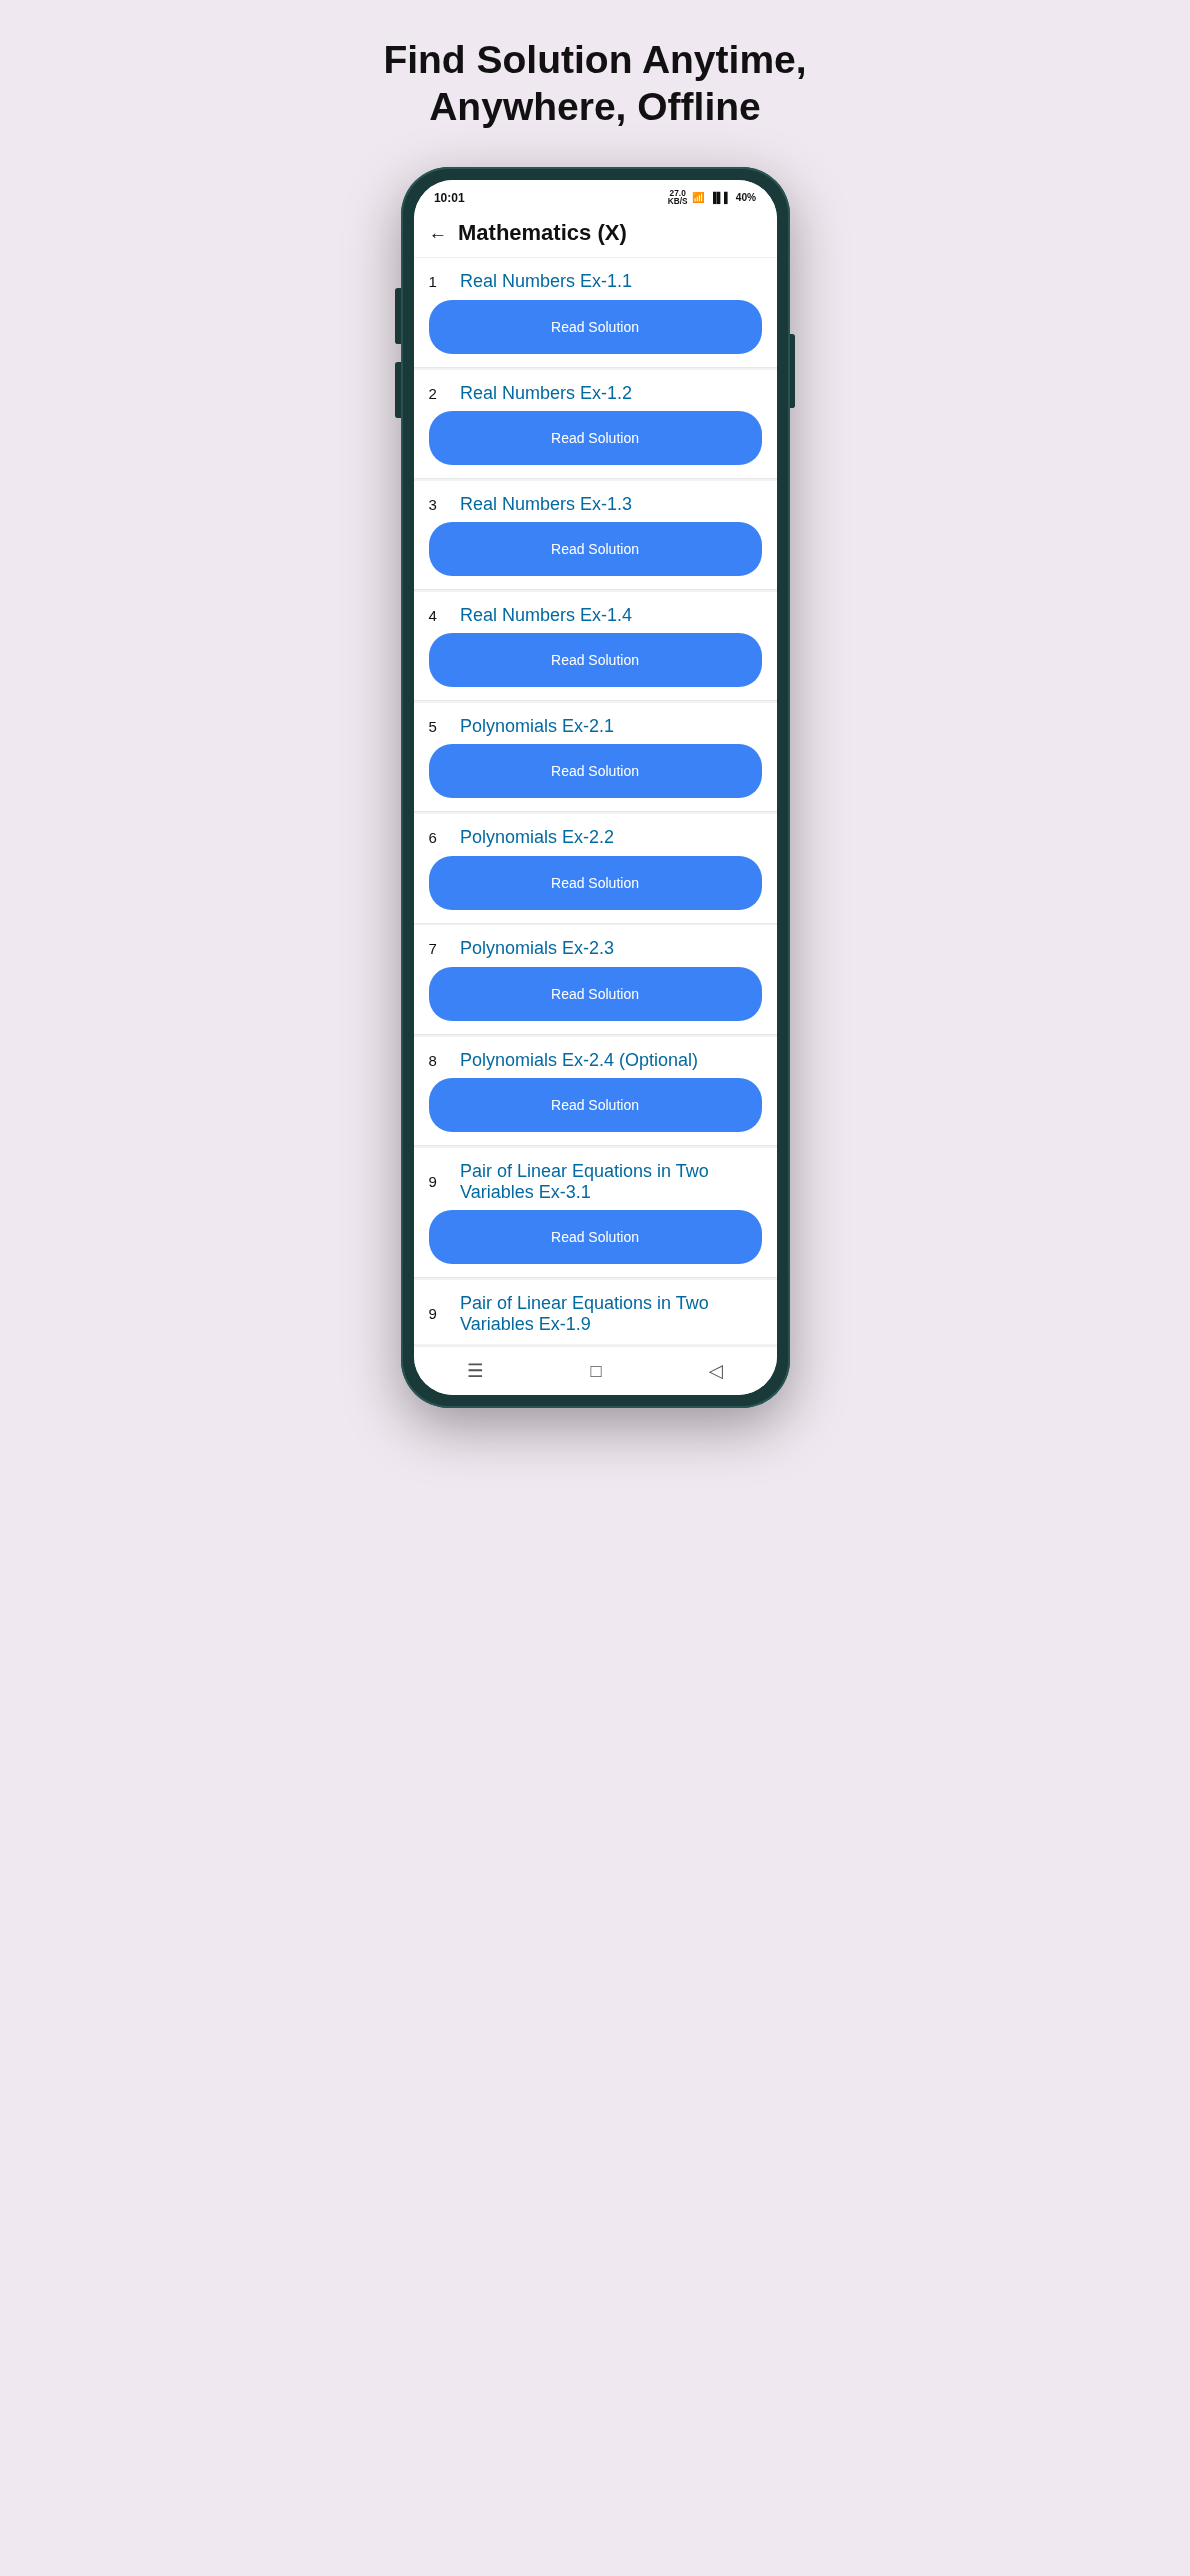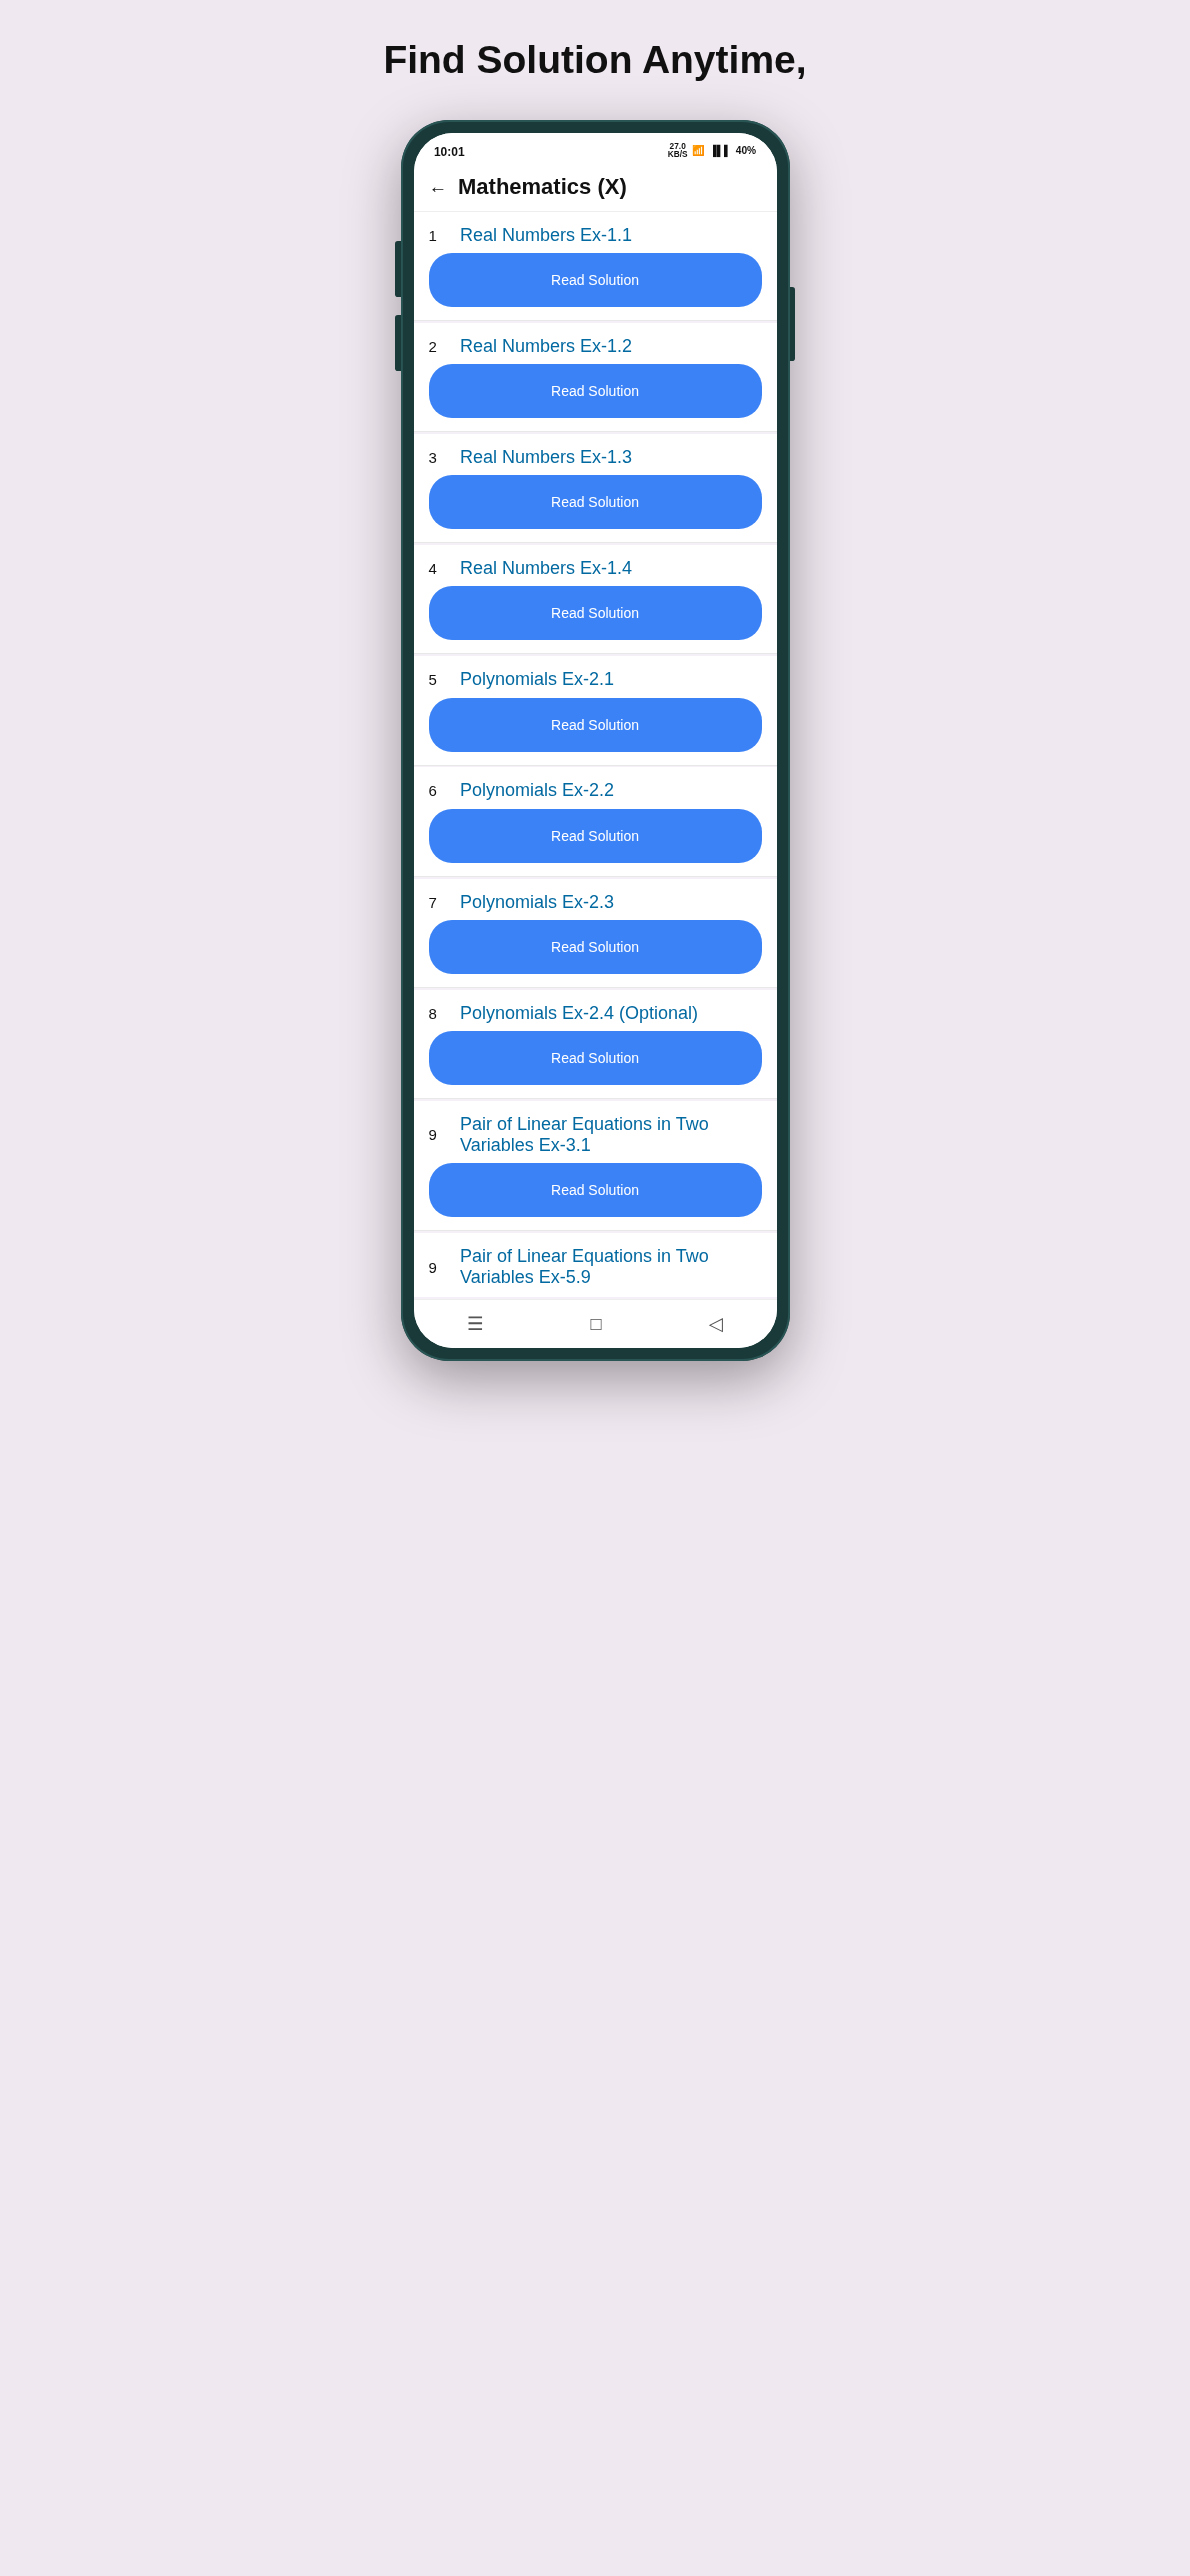--- a/index.html
+++ b/index.html
@@ -178,20 +178,21 @@
     .divider {
       height: 0.9px;
       background: #e8e8e8;
     }
   </style>
 </head>
 <body>
 
 <h1 class="page-title">
   <span>Find Solution Anytime,</span><br>
+  <span>Anywhere, Offline</span>
 </h1>
 
 <div class="phone-outer">
   <div class="phone-inner">
 
     <div class="status-bar">
       <span>10:01</span>
       <div class="status-right">
         <span class="kb">
           <span>27.0</span><br>
@@ -277,21 +278,21 @@
           <div class="item-header">
             <span class="item-number">9</span>
             <span class="item-title">Pair of Linear Equations in Two Variables Ex-3.1</span>
           </div>
           <div class="read-btn-wrap"><button class="read-btn">Read Solution</button></div>
           <div class="divider"></div>
         </div>
         <div class="list-item item-last">
           <div class="item-header">
             <span class="item-number">9</span>
-            <span class="item-title">Pair of Linear Equations in Two Variables Ex-5.9</span>
+            <span class="item-title">Pair of Linear Equations in Two Variables Ex-1.9</span>
           </div>
         </div>
       </div>
 
     <div class="nav-bar">
       <span class="nav-icon">☰</span>
       <span class="nav-icon">□</span>
       <span class="nav-icon">◁</span>
     </div>
 

